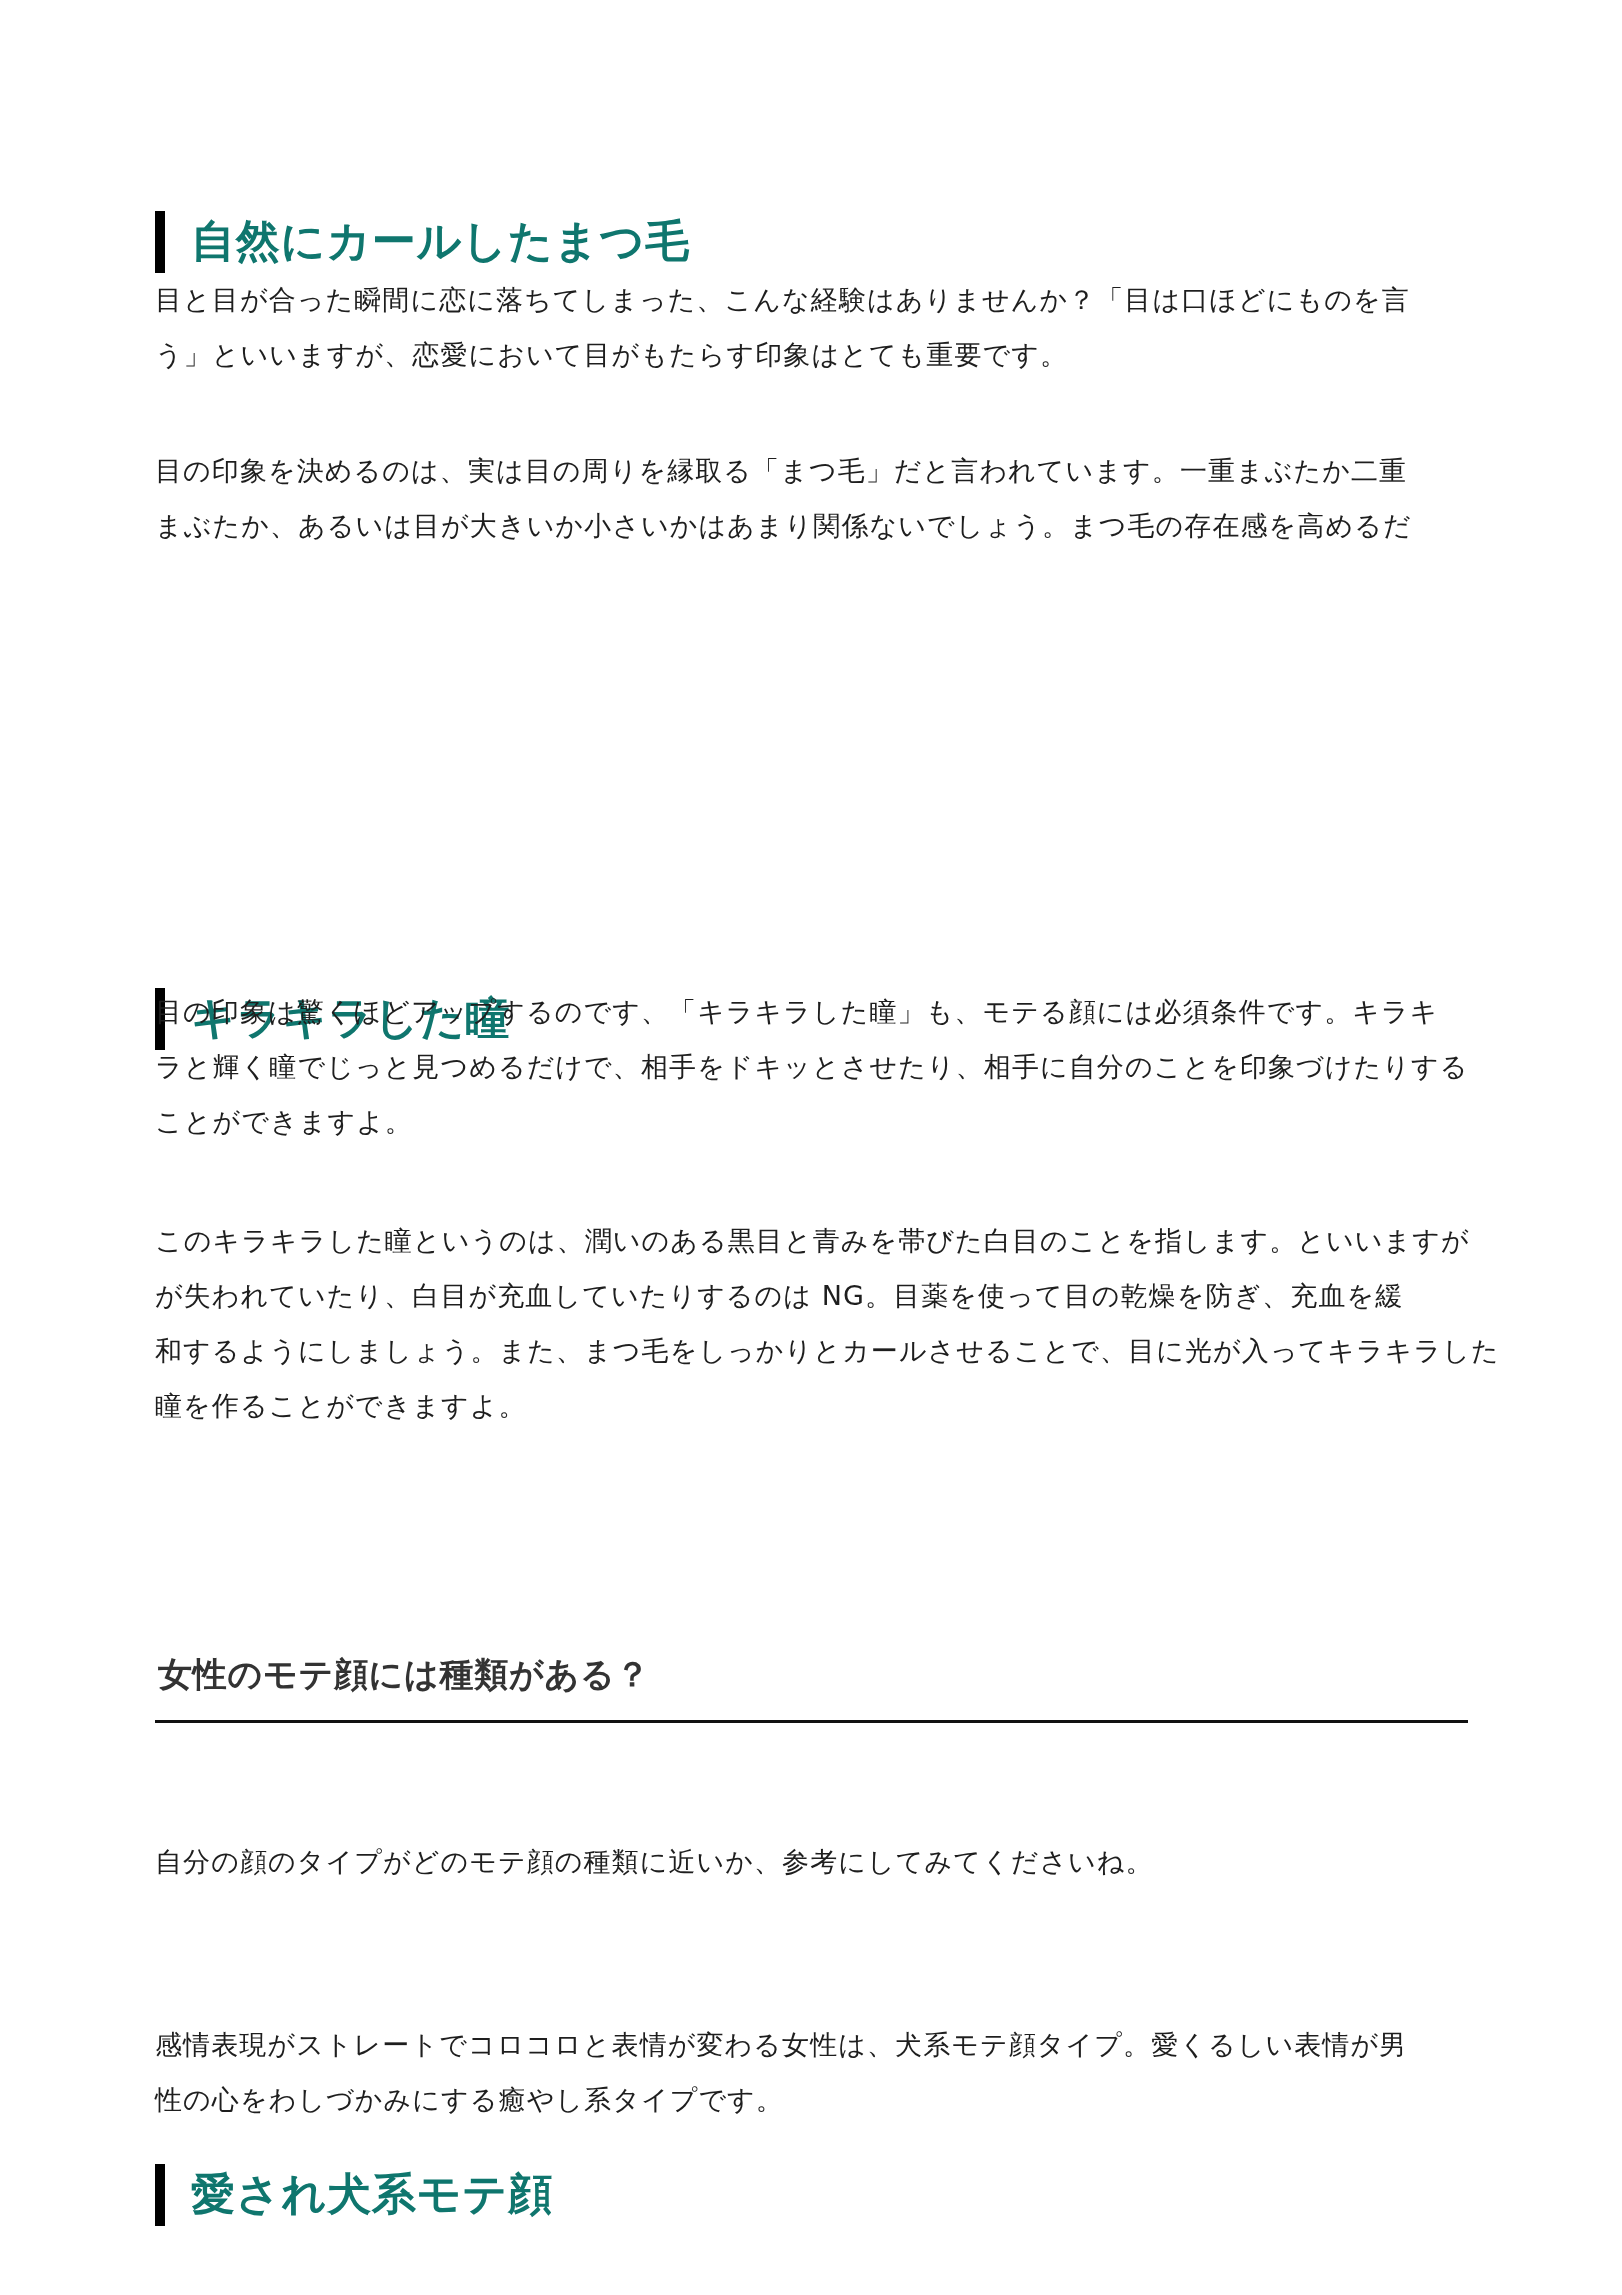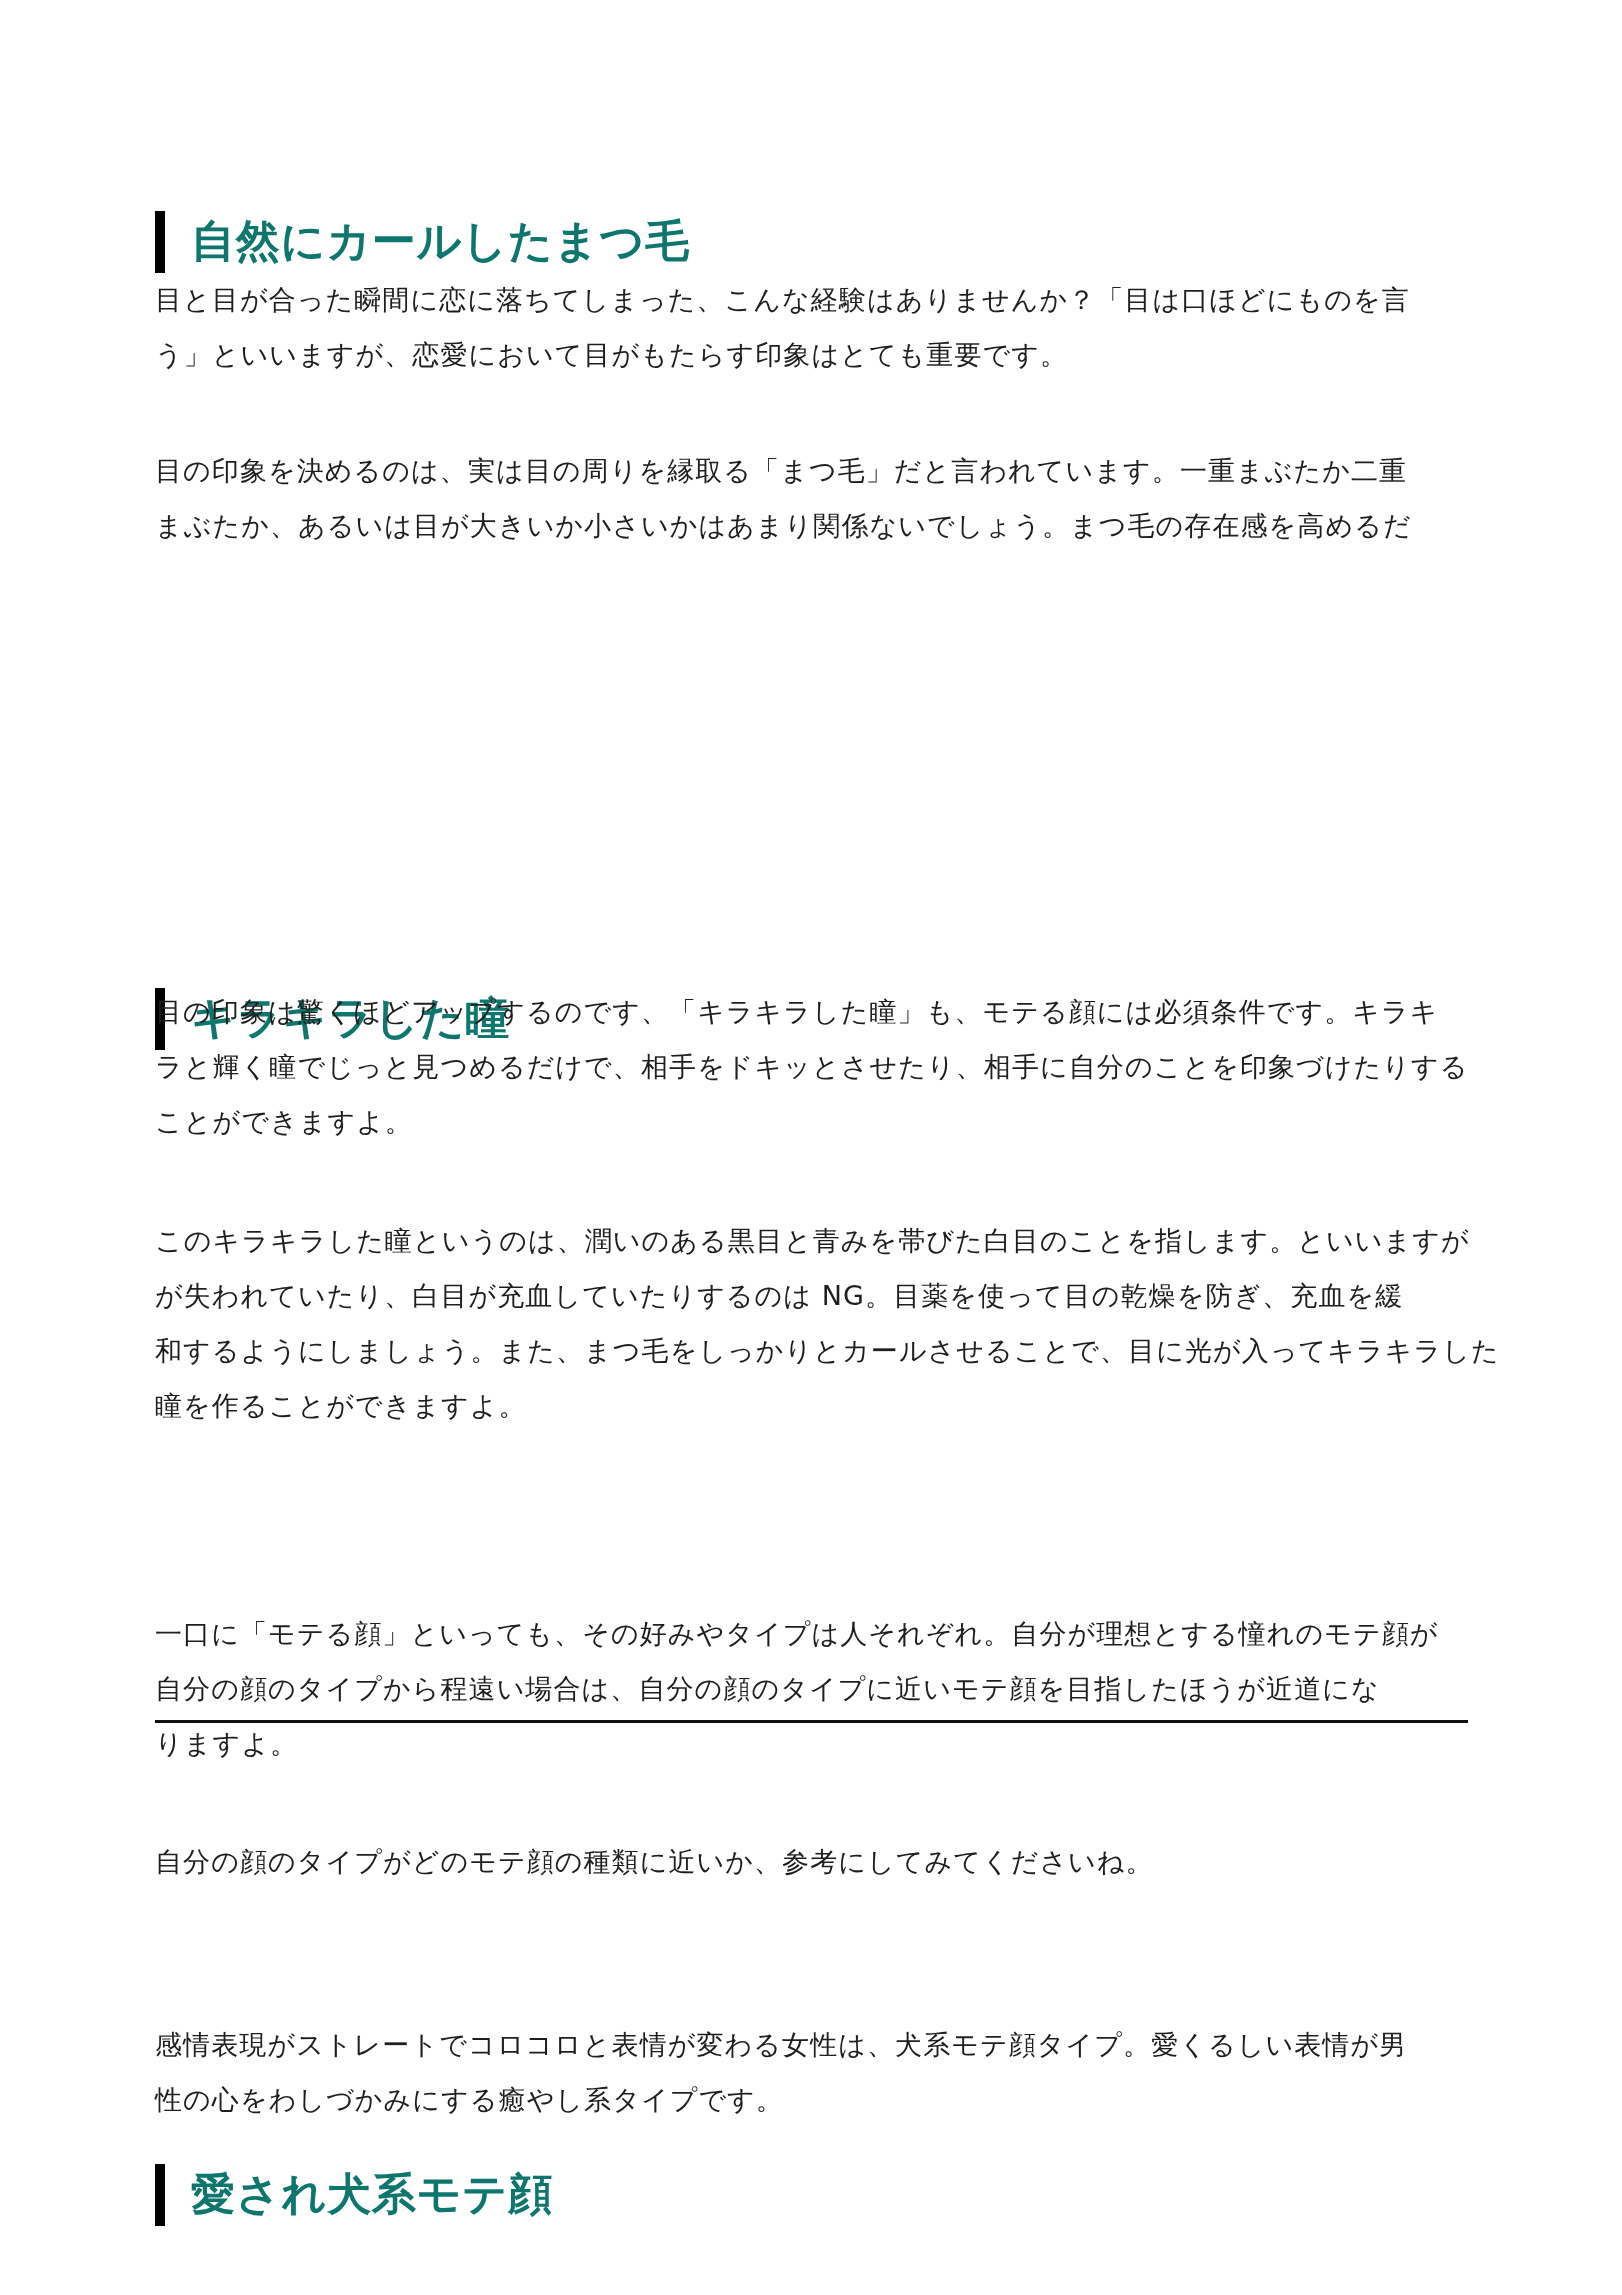--- a/index.html
+++ b/index.html
@@ -129,30 +129,24 @@
   <div class="block" style="top:1213px;">
     <p class="para">
       <span class="line">このキラキラした瞳というのは、潤いのある黒目と青みを帯びた白目のことを指します。といいますが</span>
       <span class="line">が失われていたり、白目が充血していたりするのは NG。目薬を使って目の乾燥を防ぎ、充血を緩</span>
       <span class="line">和するようにしましょう。また、まつ毛をしっかりとカールさせることで、目に光が入ってキラキラした</span>
       <span class="line">瞳を作ることができますよ。</span>
     </p>
   </div>
 
   <div class="block h2" style="top:1521px;">
+    <div class="title">女性のモテ顔には種類がある？</div>
     <div class="rule"></div>
   </div>
 
-  <div class="block" style="top:1606px;">
-    <p class="para">
-      <span class="line">一口に「モテる顔」といっても、その好みやタイプは人それぞれ。自分が理想とする憧れのモテ顔が</span>
-      <span class="line">自分の顔のタイプから程遠い場合は、自分の顔のタイプに近いモテ顔を目指したほうが近道にな</span>
-      <span class="line">りますよ。</span>
-    </p>
-  </div>
 
   <div class="block" style="top:1834px;">
     <p class="para">
       <span class="line">自分の顔のタイプがどのモテ顔の種類に近いか、参考にしてみてくださいね。</span>
     </p>
   </div>
 
   <div class="block h3" style="top:1958px;">
     <div class="bar"></div>
     <div class="title">愛され犬系モテ顔</div>

